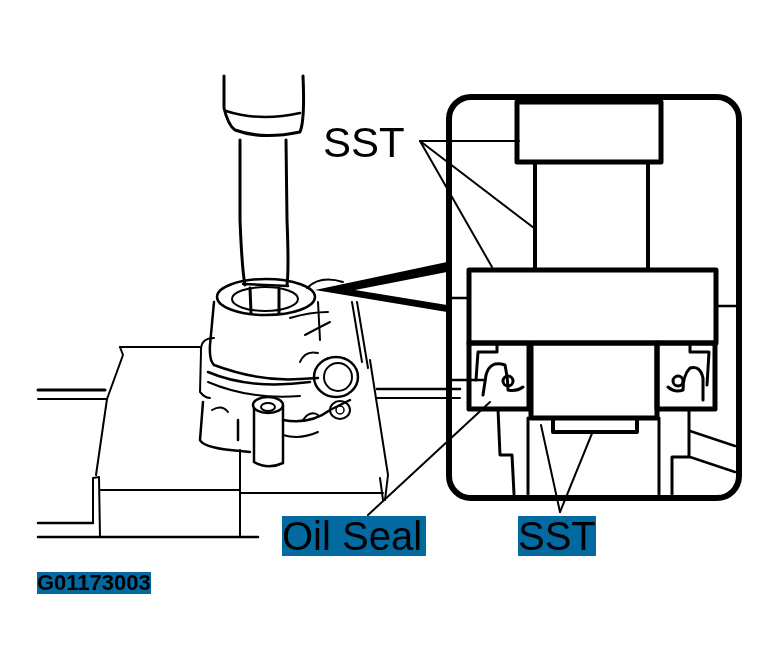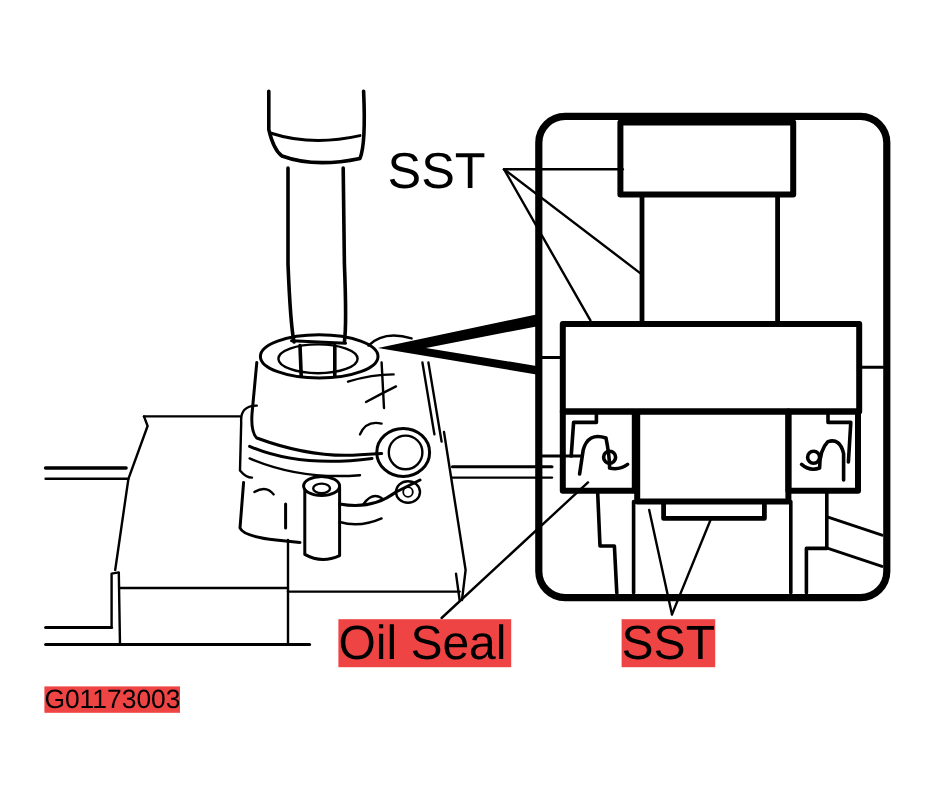--- a/index.html
+++ b/index.html
@@ -4,26 +4,26 @@
   <style>
     html, body { margin: 0; padding: 0; background: #ffffff; }
     body { width: 781px; height: 668px; position: relative; overflow: hidden; }
     .canvas { position: absolute; left: 0; top: 0; width: 781px; height: 668px; }
     .lbl {
       position: absolute;
       font-family: "Liberation Sans", sans-serif;
       color: #000000;
       line-height: 1;
       white-space: nowrap;
-      background: #ef4444;
+      background: #0369a1;
     }
     .lbl-sst-top { left: 323px; top: 122px; font-size: 42px; background: transparent; }
     .lbl-oil { left: 282px; top: 516px; font-size: 40px; padding-right: 4px; }
     .lbl-sst-bot { left: 518px; top: 516px; font-size: 40px; }
-    .lbl-code { left: 37px; top: 572px; font-size: 22px; font-weight: normal; }
+    .lbl-code { left: 37px; top: 572px; font-size: 22px; font-weight: bold; }
     svg .k { stroke: #000; fill: none; stroke-linecap: round; stroke-linejoin: round; }
   </style>
 </head>
 <body>
 
 <svg class="canvas" viewBox="0 0 781 668" xmlns="http://www.w3.org/2000/svg">
 
   <g>
 
     <line class="k" stroke-width="3" x1="38" y1="390" x2="105" y2="390"></line>

